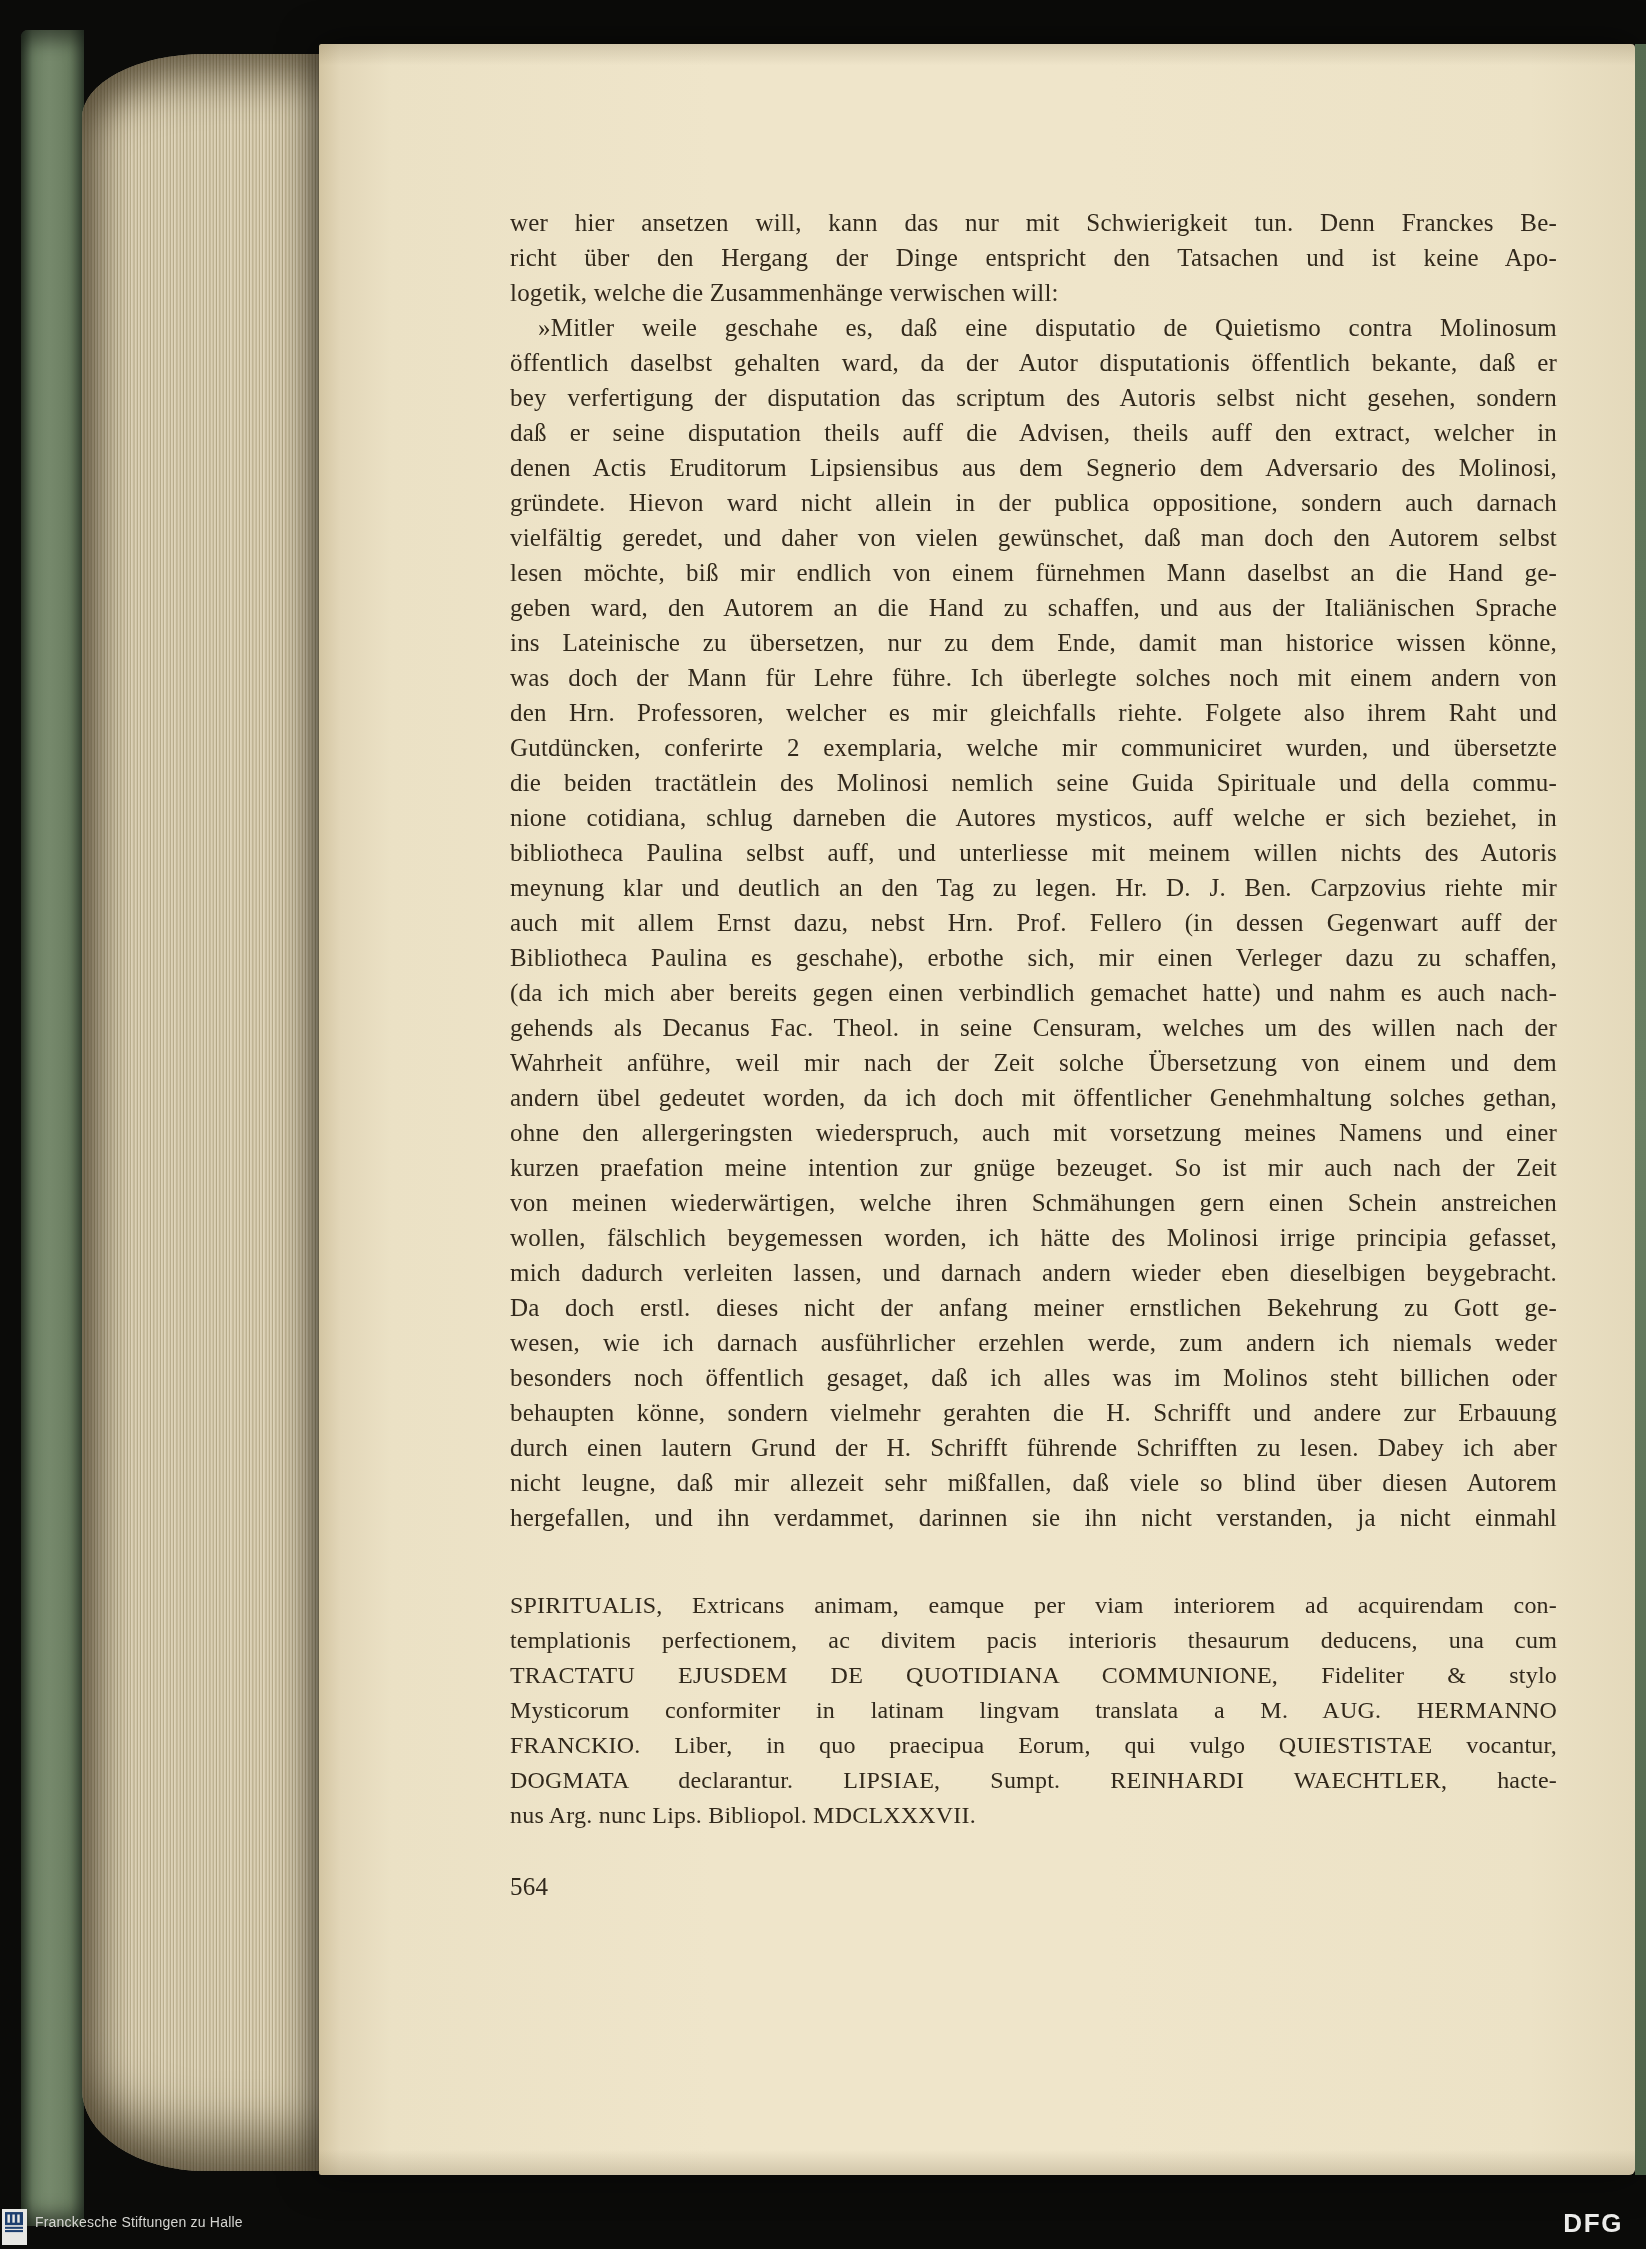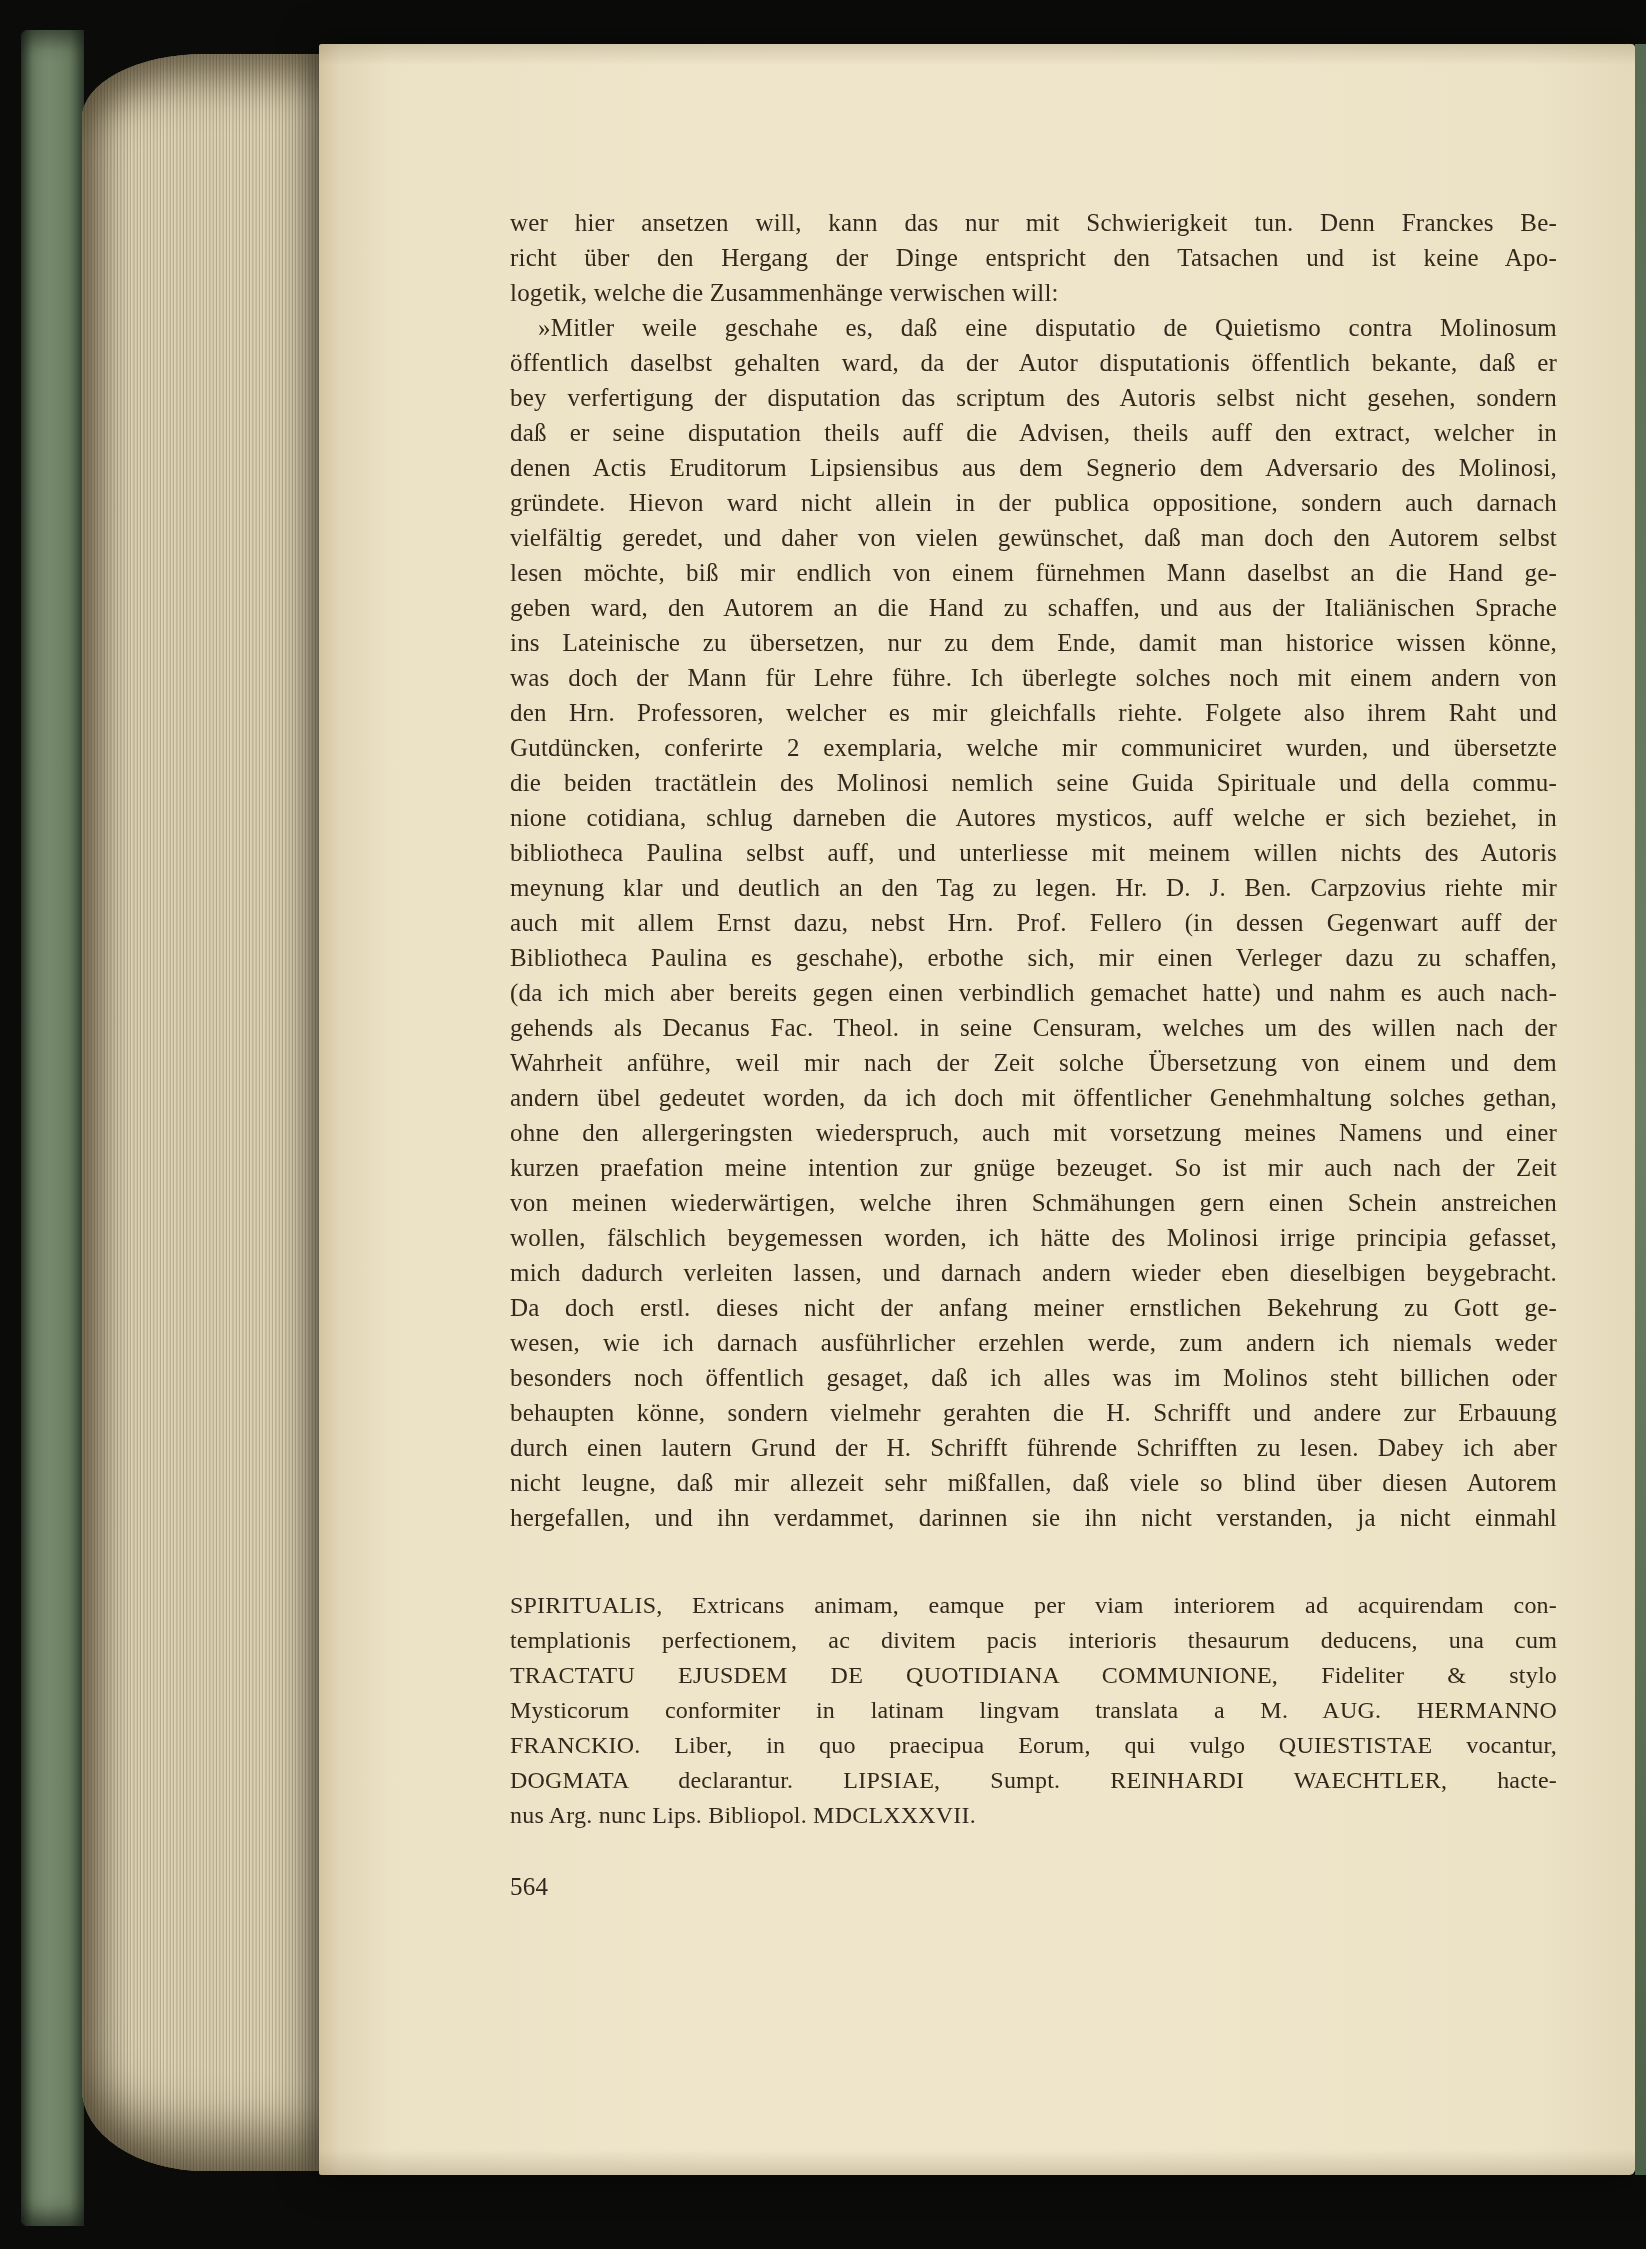--- a/index.html
+++ b/index.html
@@ -144,15 +144,29 @@
           <div class="tline">DOGMATA declarantur. LIPSIAE, Sumpt. REINHARDI WAECHTLER, hacte-</div>
           <div class="tline last">nus Arg. nunc Lips. Bibliopol. MDCLXXXVII.</div>
         </div>
 
       <div class="pagenum">564</div>
     </div>
   </div>
 
   <div class="greenedge"></div>
 
+  <div class="footer">
+    <div class="flogo">
+      <svg width="18" height="21.4" viewBox="0 0 22 26">
+        <rect x="0" y="0" width="22" height="16" fill="#1d3f6e"></rect>
+        <rect x="3" y="3" width="3" height="10" fill="#e7e7e3"></rect>
+        <rect x="9" y="3" width="3" height="10" fill="#e7e7e3"></rect>
+        <rect x="15" y="3" width="3" height="10" fill="#e7e7e3"></rect>
+        <rect x="0" y="18" width="22" height="2.5" fill="#1d3f6e"></rect>
+        <rect x="0" y="22" width="22" height="2.5" fill="#1d3f6e"></rect>
+      </svg>
+    </div>
+    <div class="ftext">Franckesche Stiftungen zu Halle</div>
+    <div class="dfg">DFG</div>
+  </div>
 
 </div>
 
 
 </body></html>

